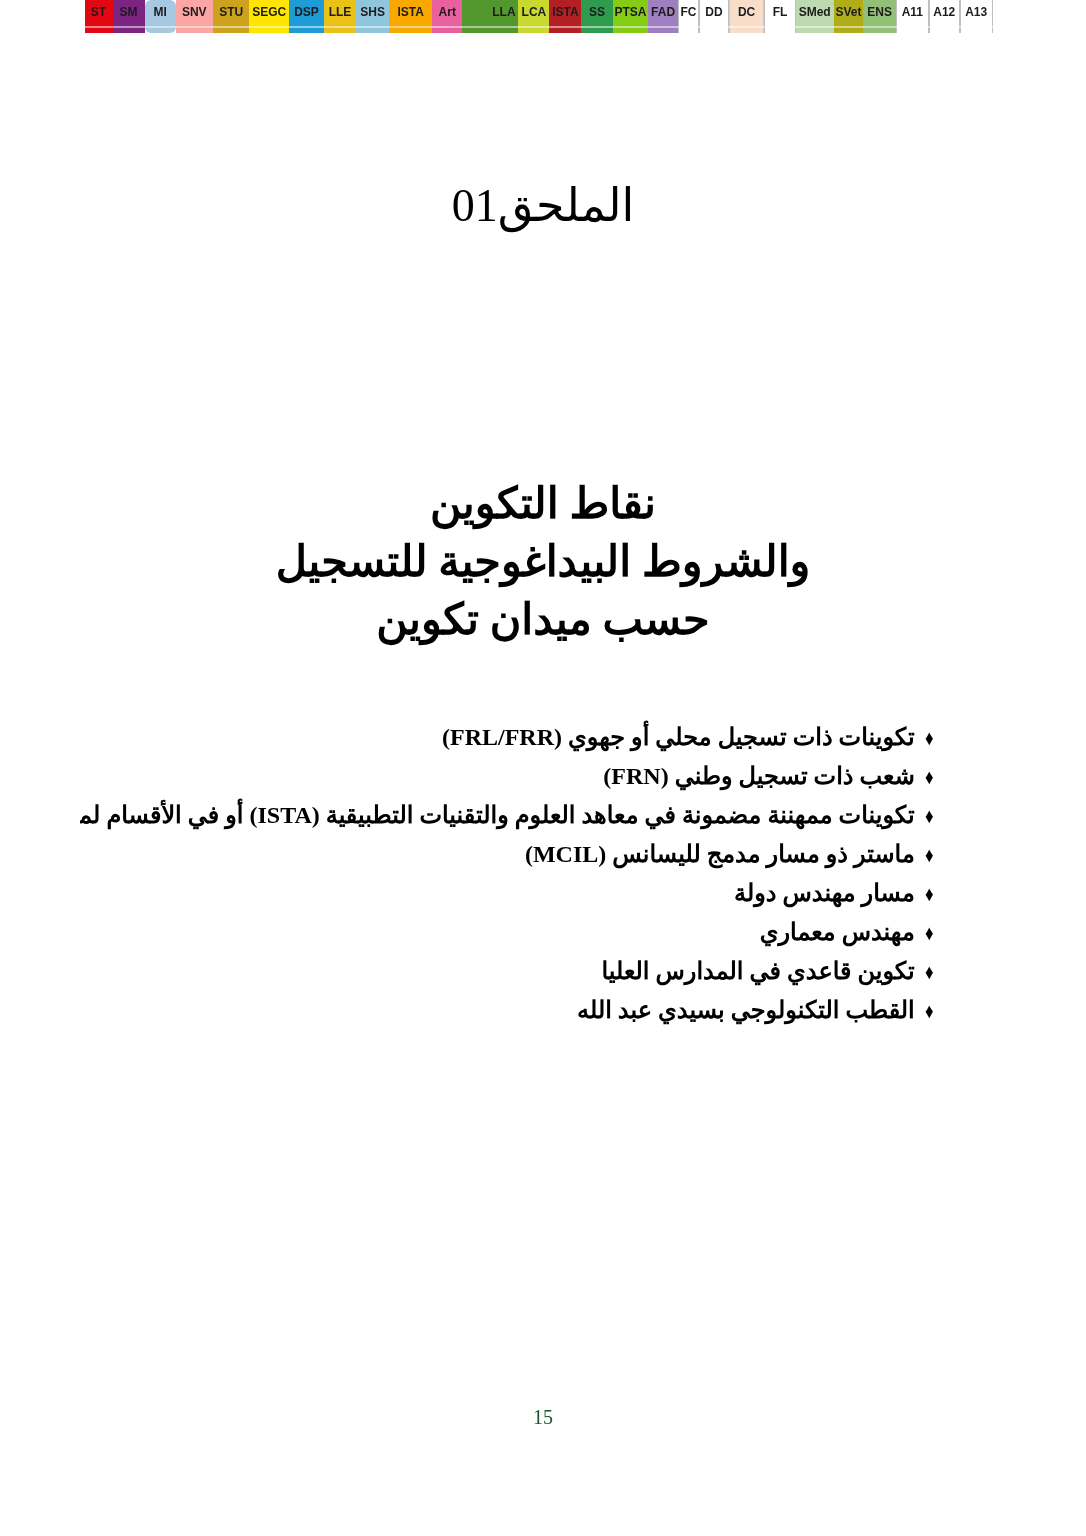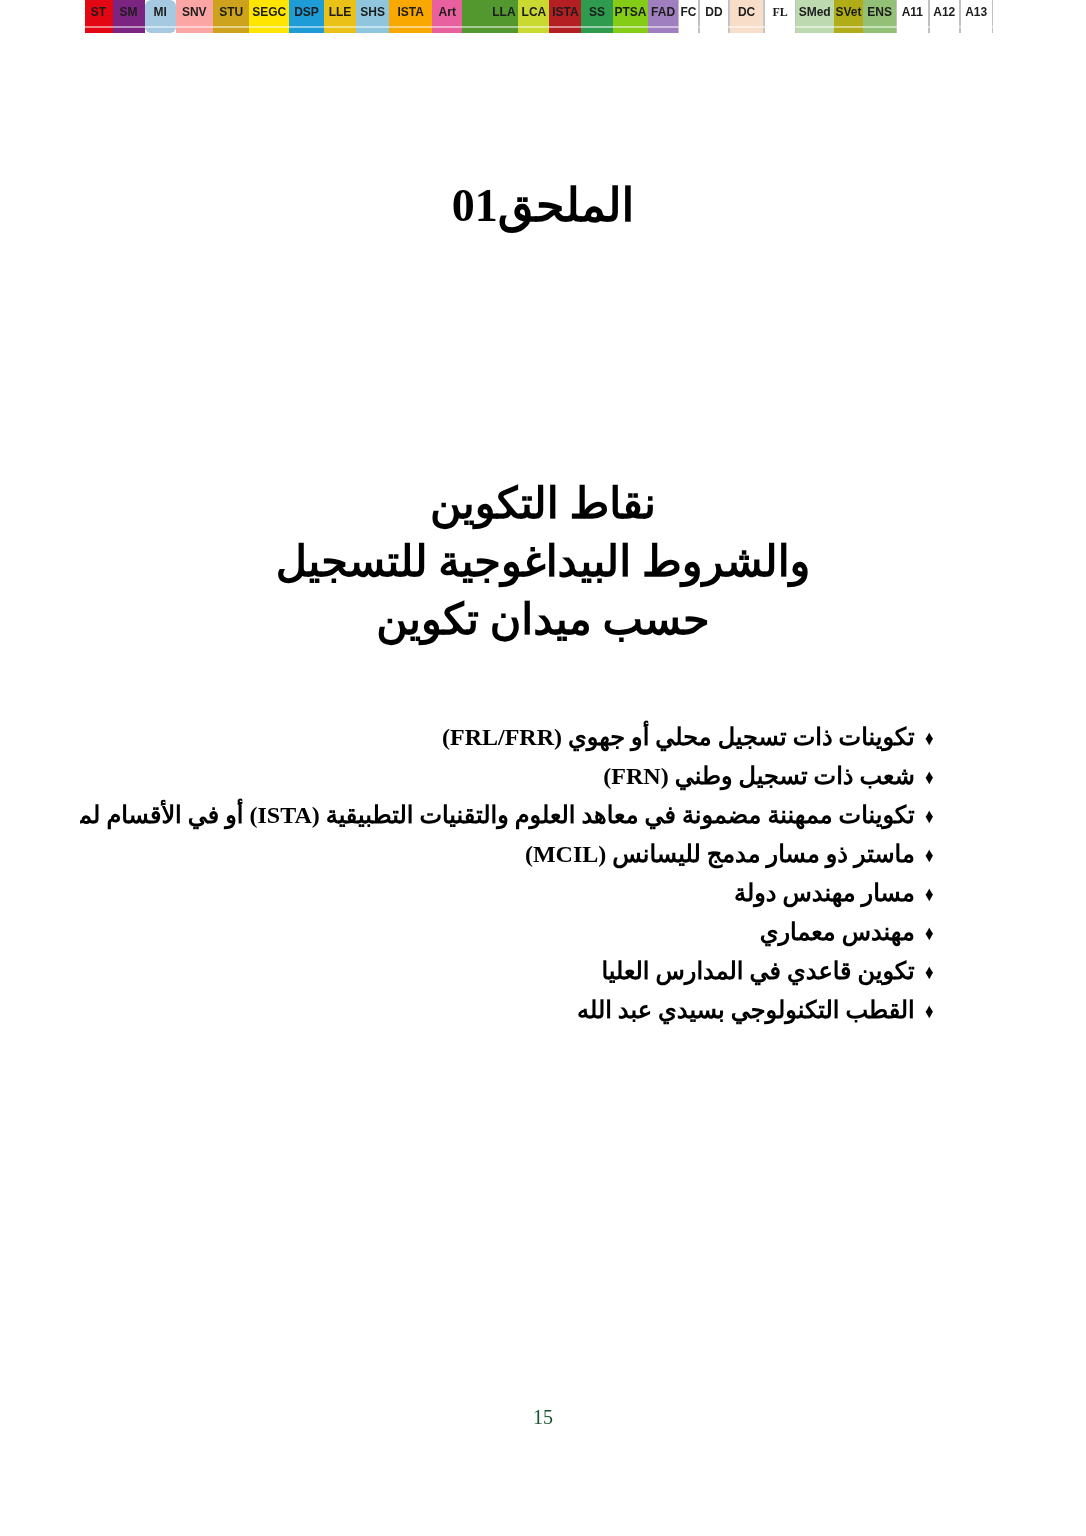--- a/index.html
+++ b/index.html
@@ -48,21 +48,21 @@
     background: rgba(255,255,255,0.5);
     z-index: 2;
     pointer-events: none;
   }
 
   
   .annex-title {
     margin-top: 140px;
     text-align: center;
     direction: rtl;
-    font-weight: bold;
+    font-weight: normal;
     font-size: 46px;
     line-height: 66px;
   }
   .main-heading {
     margin-top: 236px;
     text-align: center;
     direction: rtl;
     font-weight: bold;
     font-size: 43px;
     line-height: 58px;
@@ -175,21 +175,21 @@
       </div>
 
       <div class="tab-cell" style="background: rgb(255, 255, 255); flex-grow: 36; --divider: #c0c0c0;">
         <span>DD</span>
       </div>
 
       <div class="tab-cell" style="background: rgb(248, 221, 201); flex-grow: 44; --divider: #c9c9c9;">
         <span>DC</span>
       </div>
 
-      <div class="tab-cell" style="background: rgb(255, 255, 255); flex-grow: 38; font-family: Liberation Serif, serif; --divider: #c0c0c0;">
+      <div class="tab-cell" style="background: rgb(255, 255, 255); flex-grow: 38; --divider: #c0c0c0;">
         <span>FL</span>
       </div>
 
       <div class="tab-cell" style="background: rgb(188, 217, 176); flex-grow: 47;">
         <span>SMed</span>
       </div>
 
       <div class="tab-cell" style="background: rgb(176, 173, 25); flex-grow: 36;">
         <span>SVet</span>
       </div>

